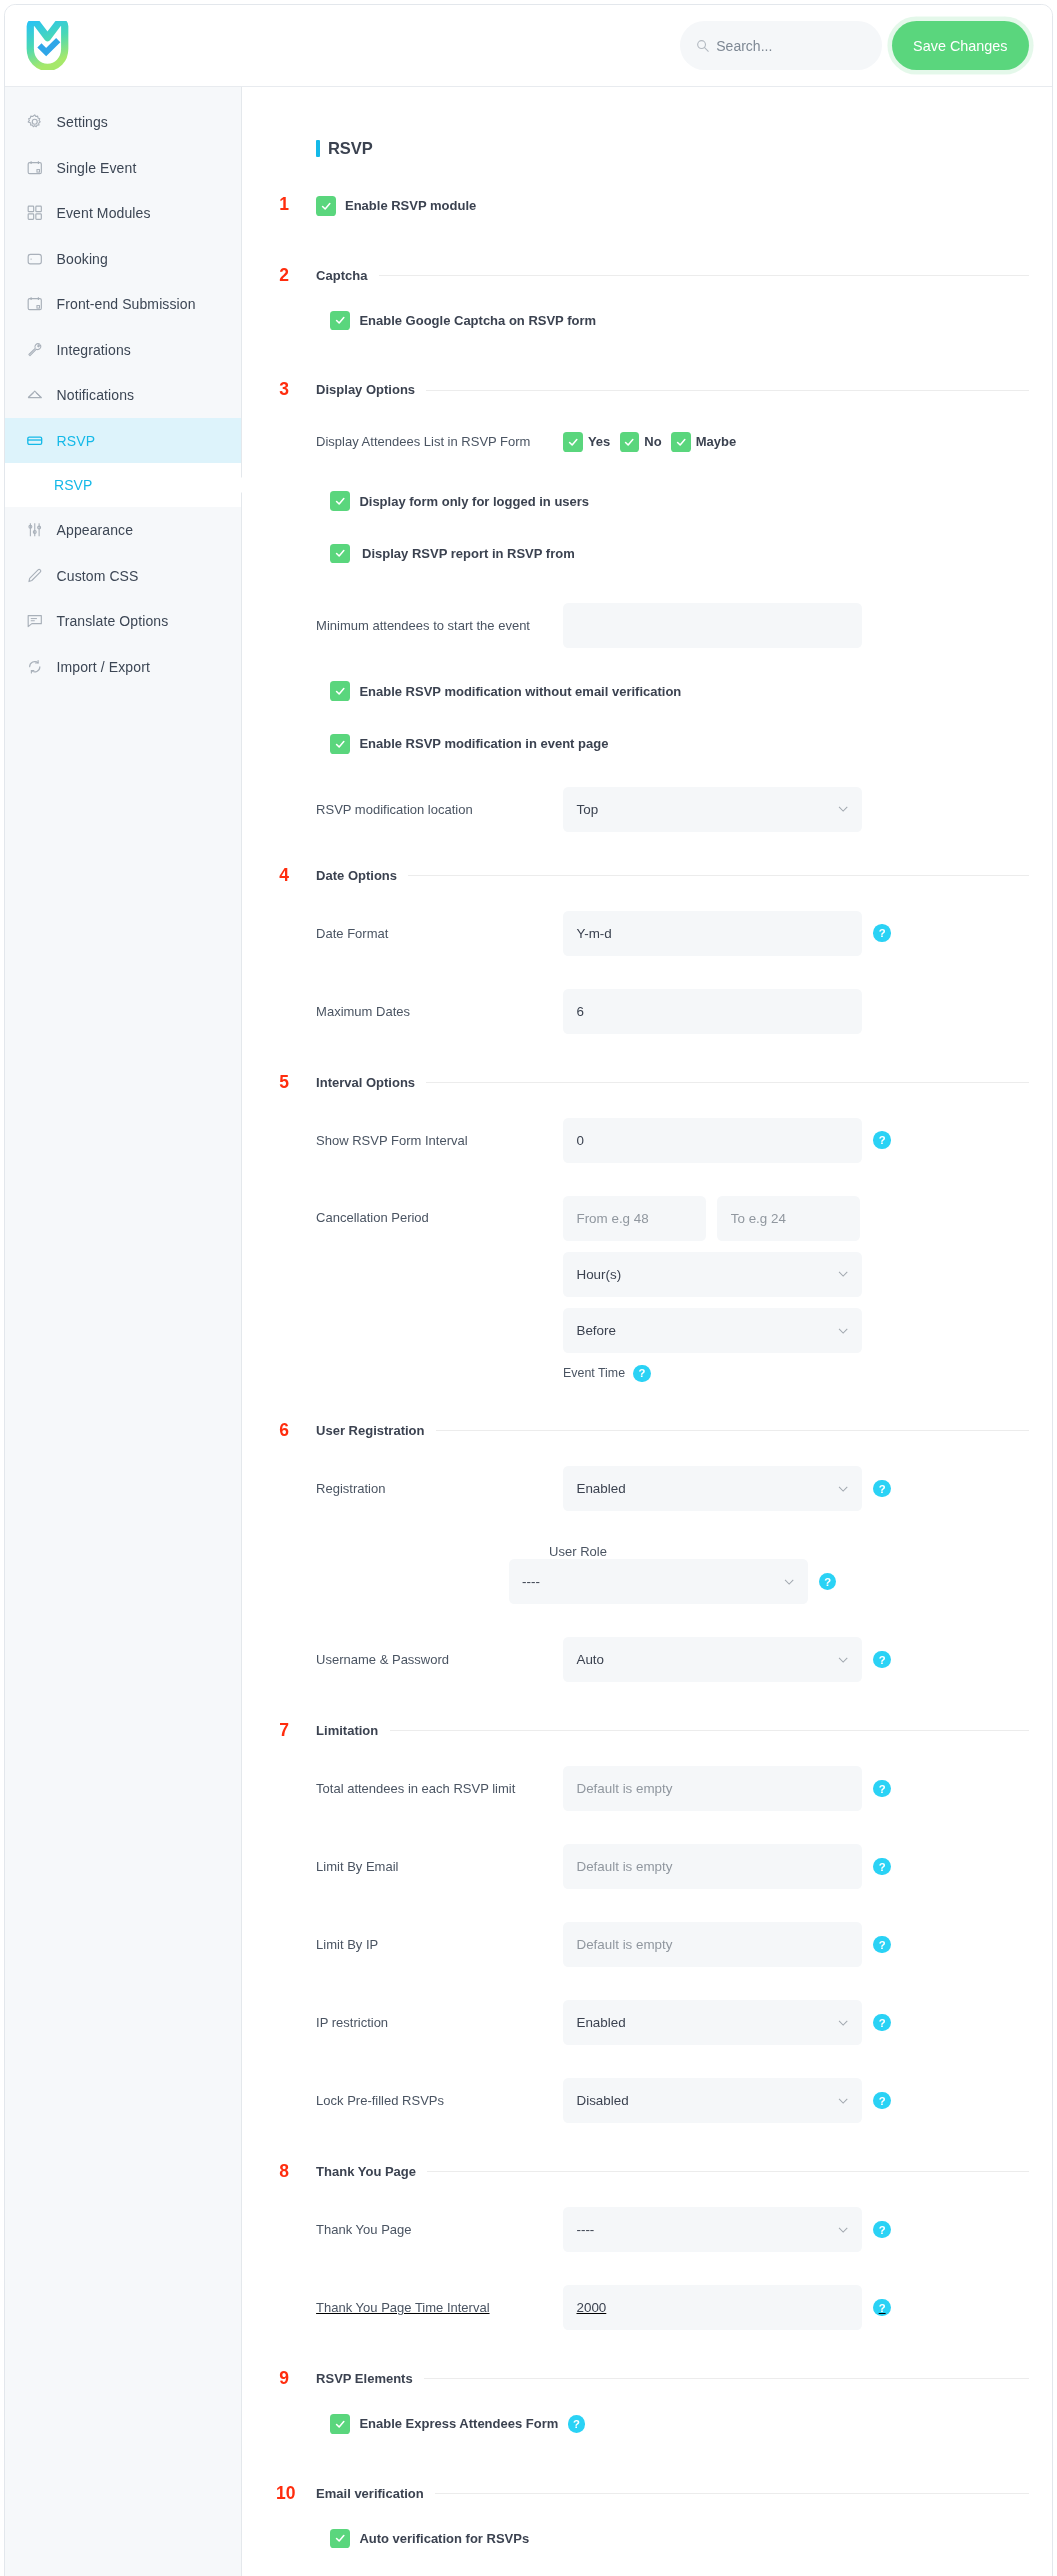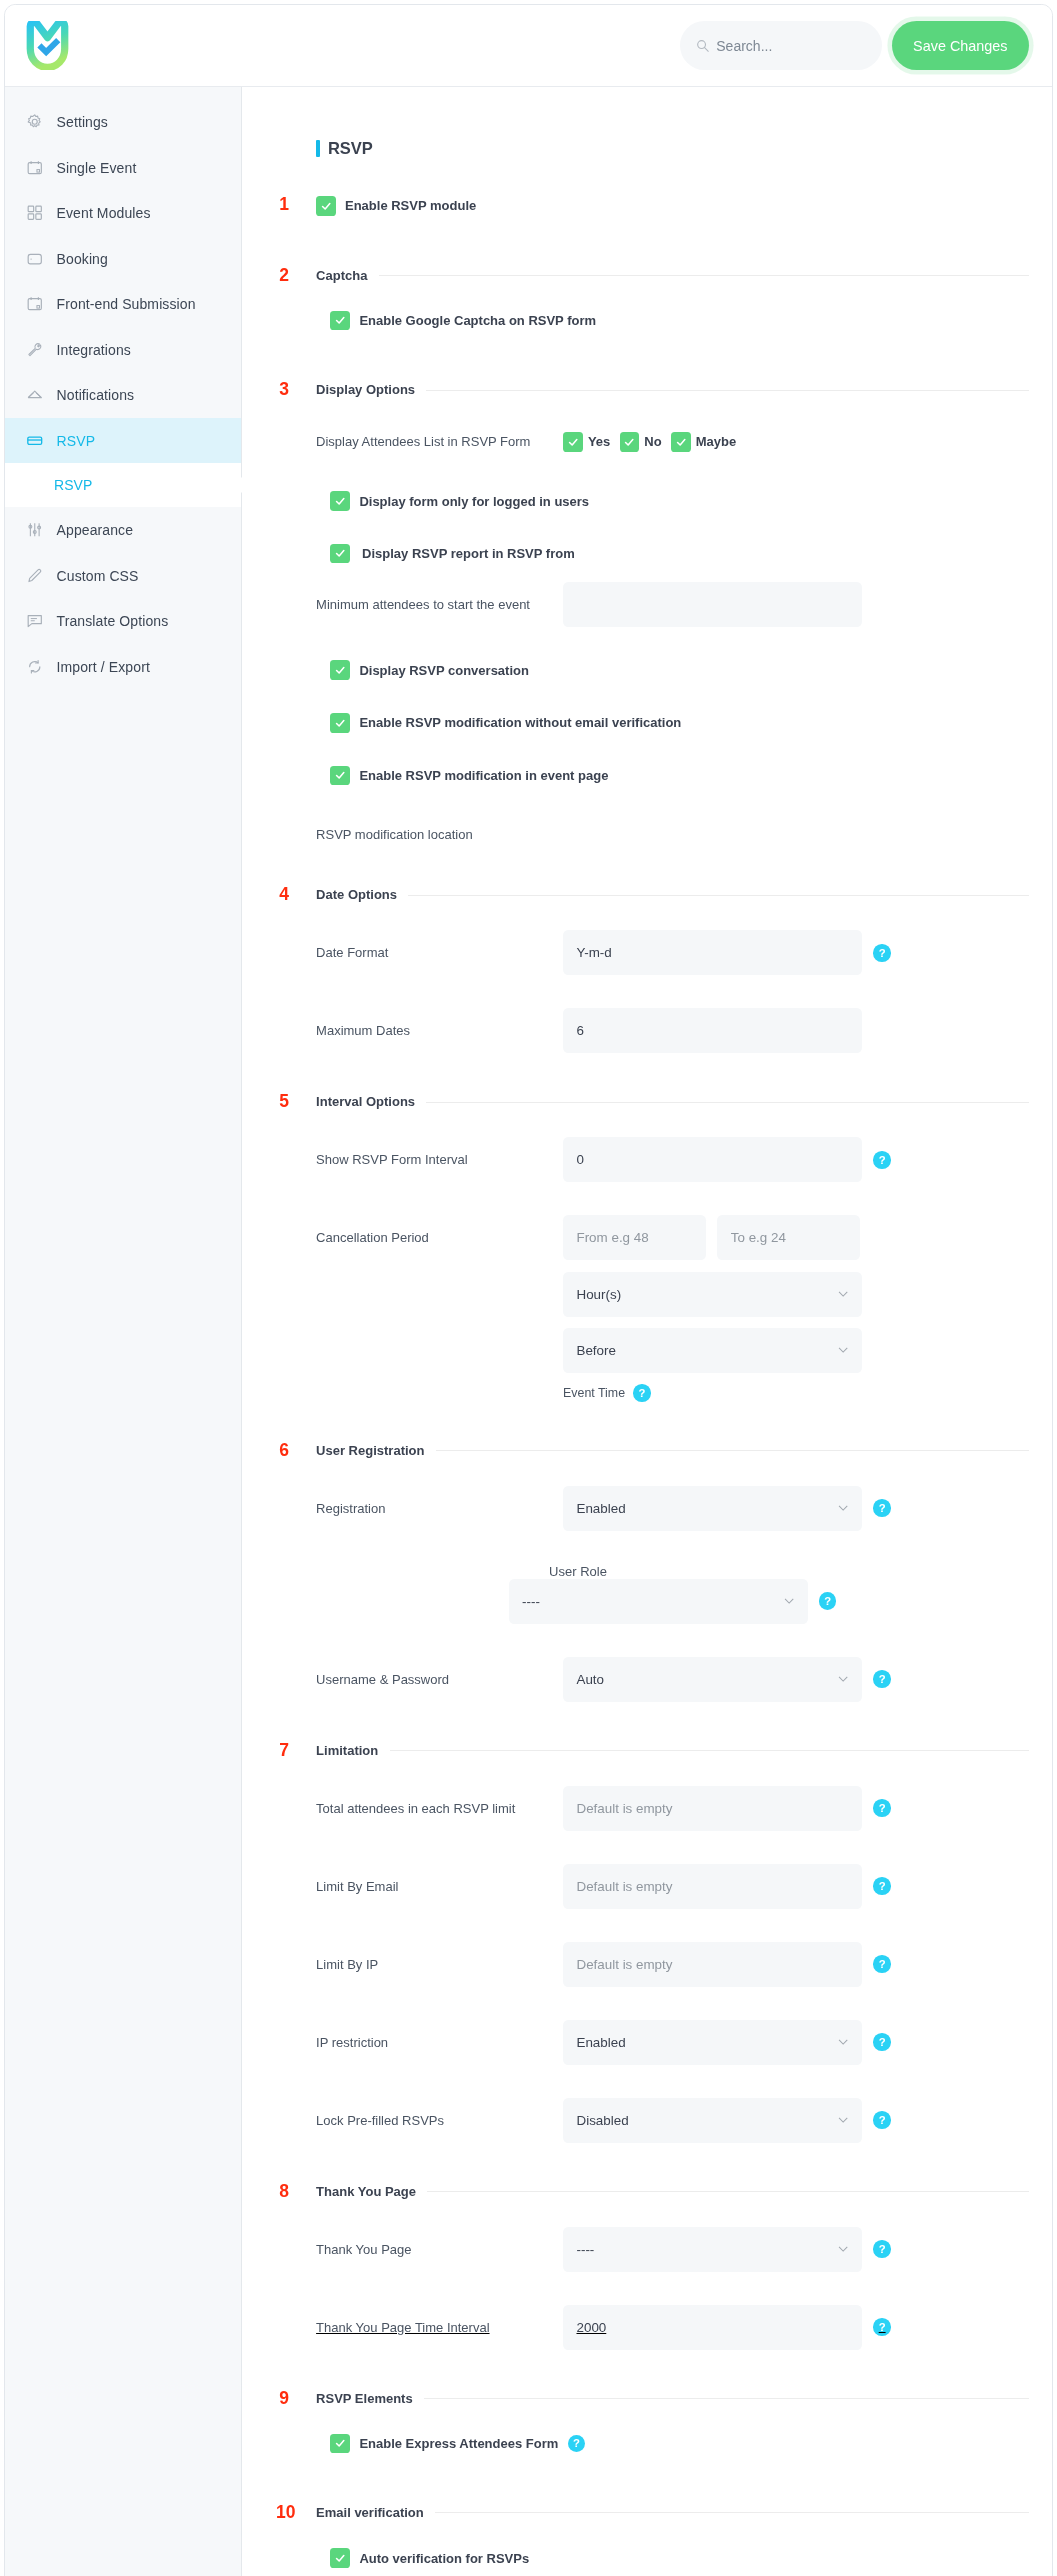--- a/index.html
+++ b/index.html
@@ -434,44 +434,36 @@
 
         <div class="chk-row chk-sub" style="margin-bottom:33px;">
           <span class="chk">
             <svg viewBox="0 0 24 24">
                   <path d="M5 12.5l5 5L19 7" fill="none" stroke="#ffffff" stroke-width="3" stroke-linecap="round" stroke-linejoin="round"></path>
                 </svg>
           </span>
           <span class="chk-label">Display form only for logged in users</span>
         </div>
 
-        <div class="chk-row chk-sub" style="margin-bottom:19px;gap:12px;">
+        <div class="chk-row chk-sub" style="margin-bottom:40px;gap:12px;">
           <span class="chk">
             <svg viewBox="0 0 24 24">
                   <path d="M5 12.5l5 5L19 7" fill="none" stroke="#ffffff" stroke-width="3" stroke-linecap="round" stroke-linejoin="round"></path>
                 </svg>
           </span>
           <span class="chk-label">Display RSVP report in RSVP from</span>
         </div>
 
         <div class="row" style="margin-bottom:33px;">
           <div class="row-label">Minimum attendees to start the event</div>
           <div class="field-wrap">
             <input class="txt-input blank" type="text" value="" style="">
           </div>
         </div>
 
-        <div class="chk-row chk-sub" style="margin-bottom:33px;">
-          <span class="chk">
-            <svg viewBox="0 0 24 24">
-                  <path d="M5 12.5l5 5L19 7" fill="none" stroke="#ffffff" stroke-width="3" stroke-linecap="round" stroke-linejoin="round"></path>
-                </svg>
-          </span>
-          <span class="chk-label">Display RSVP conversation</span>
-        </div>
 
         <div class="chk-row chk-sub" style="margin-bottom:33px;">
           <span class="chk">
             <svg viewBox="0 0 24 24">
                   <path d="M5 12.5l5 5L19 7" fill="none" stroke="#ffffff" stroke-width="3" stroke-linecap="round" stroke-linejoin="round"></path>
                 </svg>
           </span>
           <span class="chk-label">Enable RSVP modification without email verification</span>
         </div>
 
@@ -479,20 +471,28 @@
           <span class="chk">
             <svg viewBox="0 0 24 24">
                   <path d="M5 12.5l5 5L19 7" fill="none" stroke="#ffffff" stroke-width="3" stroke-linecap="round" stroke-linejoin="round"></path>
                 </svg>
           </span>
           <span class="chk-label">Enable RSVP modification in event page</span>
         </div>
 
         <div class="row" style="margin-bottom:0;">
           <div class="row-label">RSVP modification location</div>
+          <div class="field-wrap">
+            <div class="sel-wrap">
+              <div class="sel-input" style="display:flex;align-items:center;">Top</div>
+              <svg class="sel-chev" viewBox="0 0 20 12">
+                <path d="M2 2l8 8 8-8" fill="none" stroke="#5d6874" stroke-width="2"></path>
+              </svg>
+            </div>
+          </div>
         </div>
       </section>
 
       <section class="section" style="margin-bottom:41px;">
         <span class="step-num">4</span>
         <div class="sec-head">
           <h3>Date Options</h3>
           <span class="rule"></span>
         </div>
 

